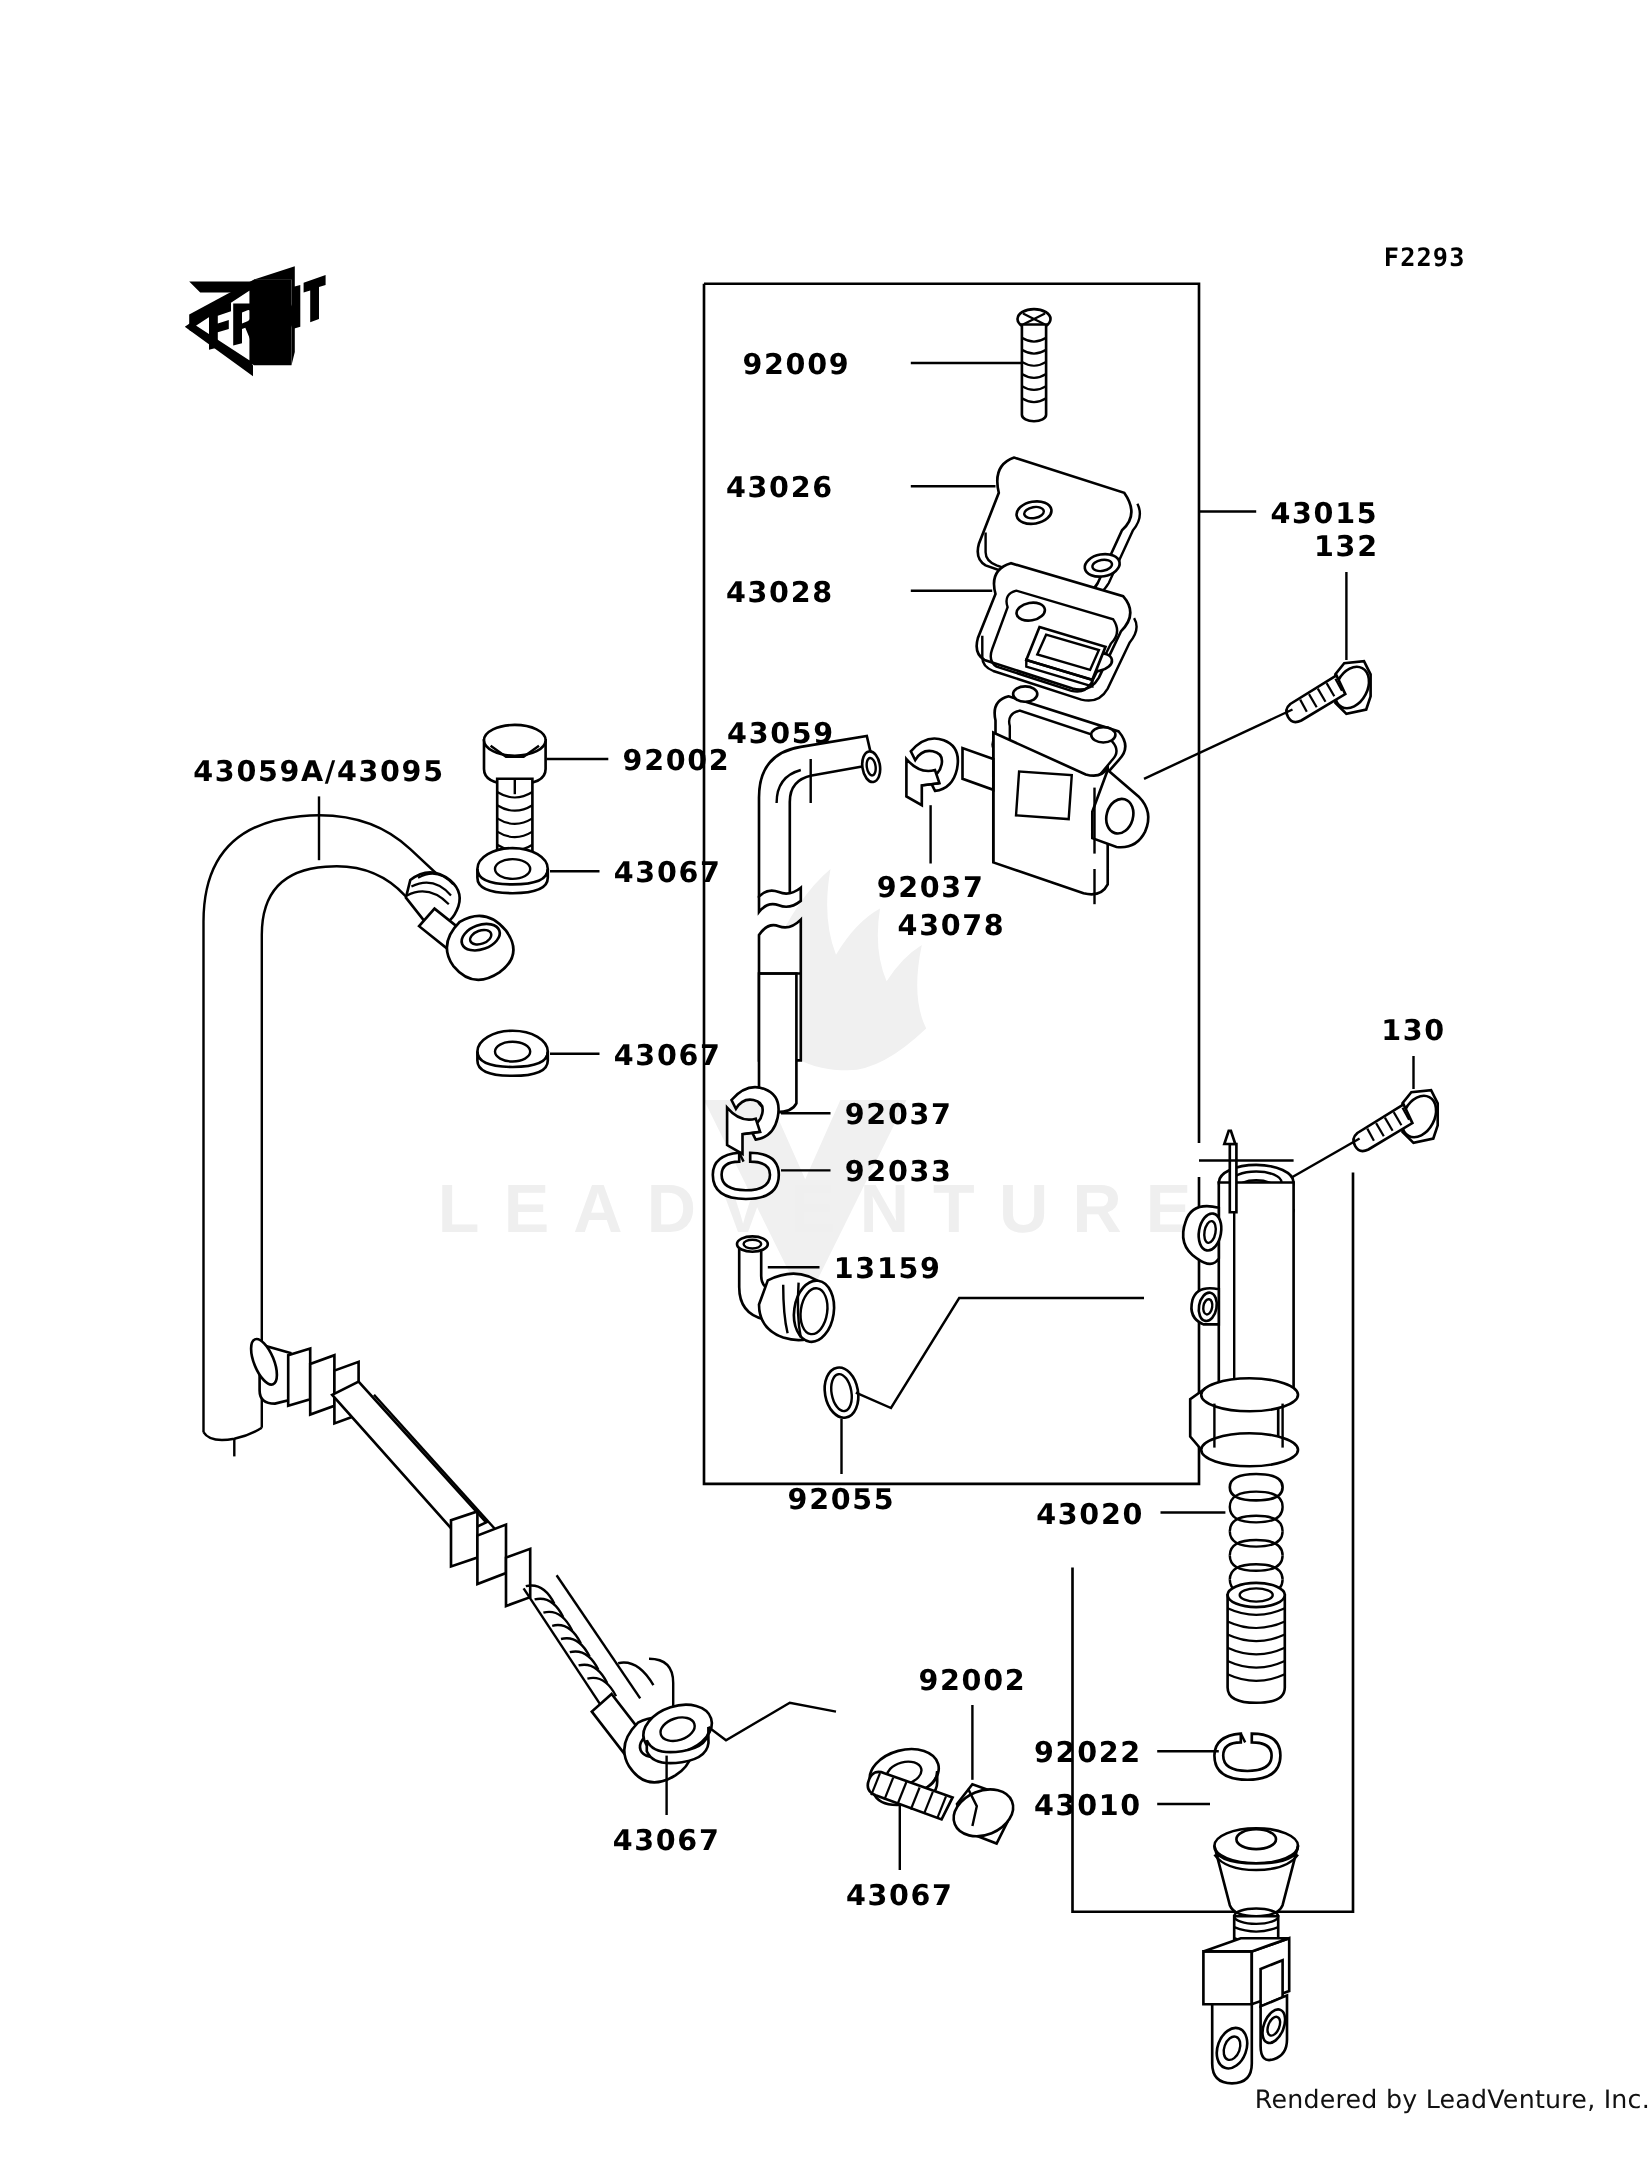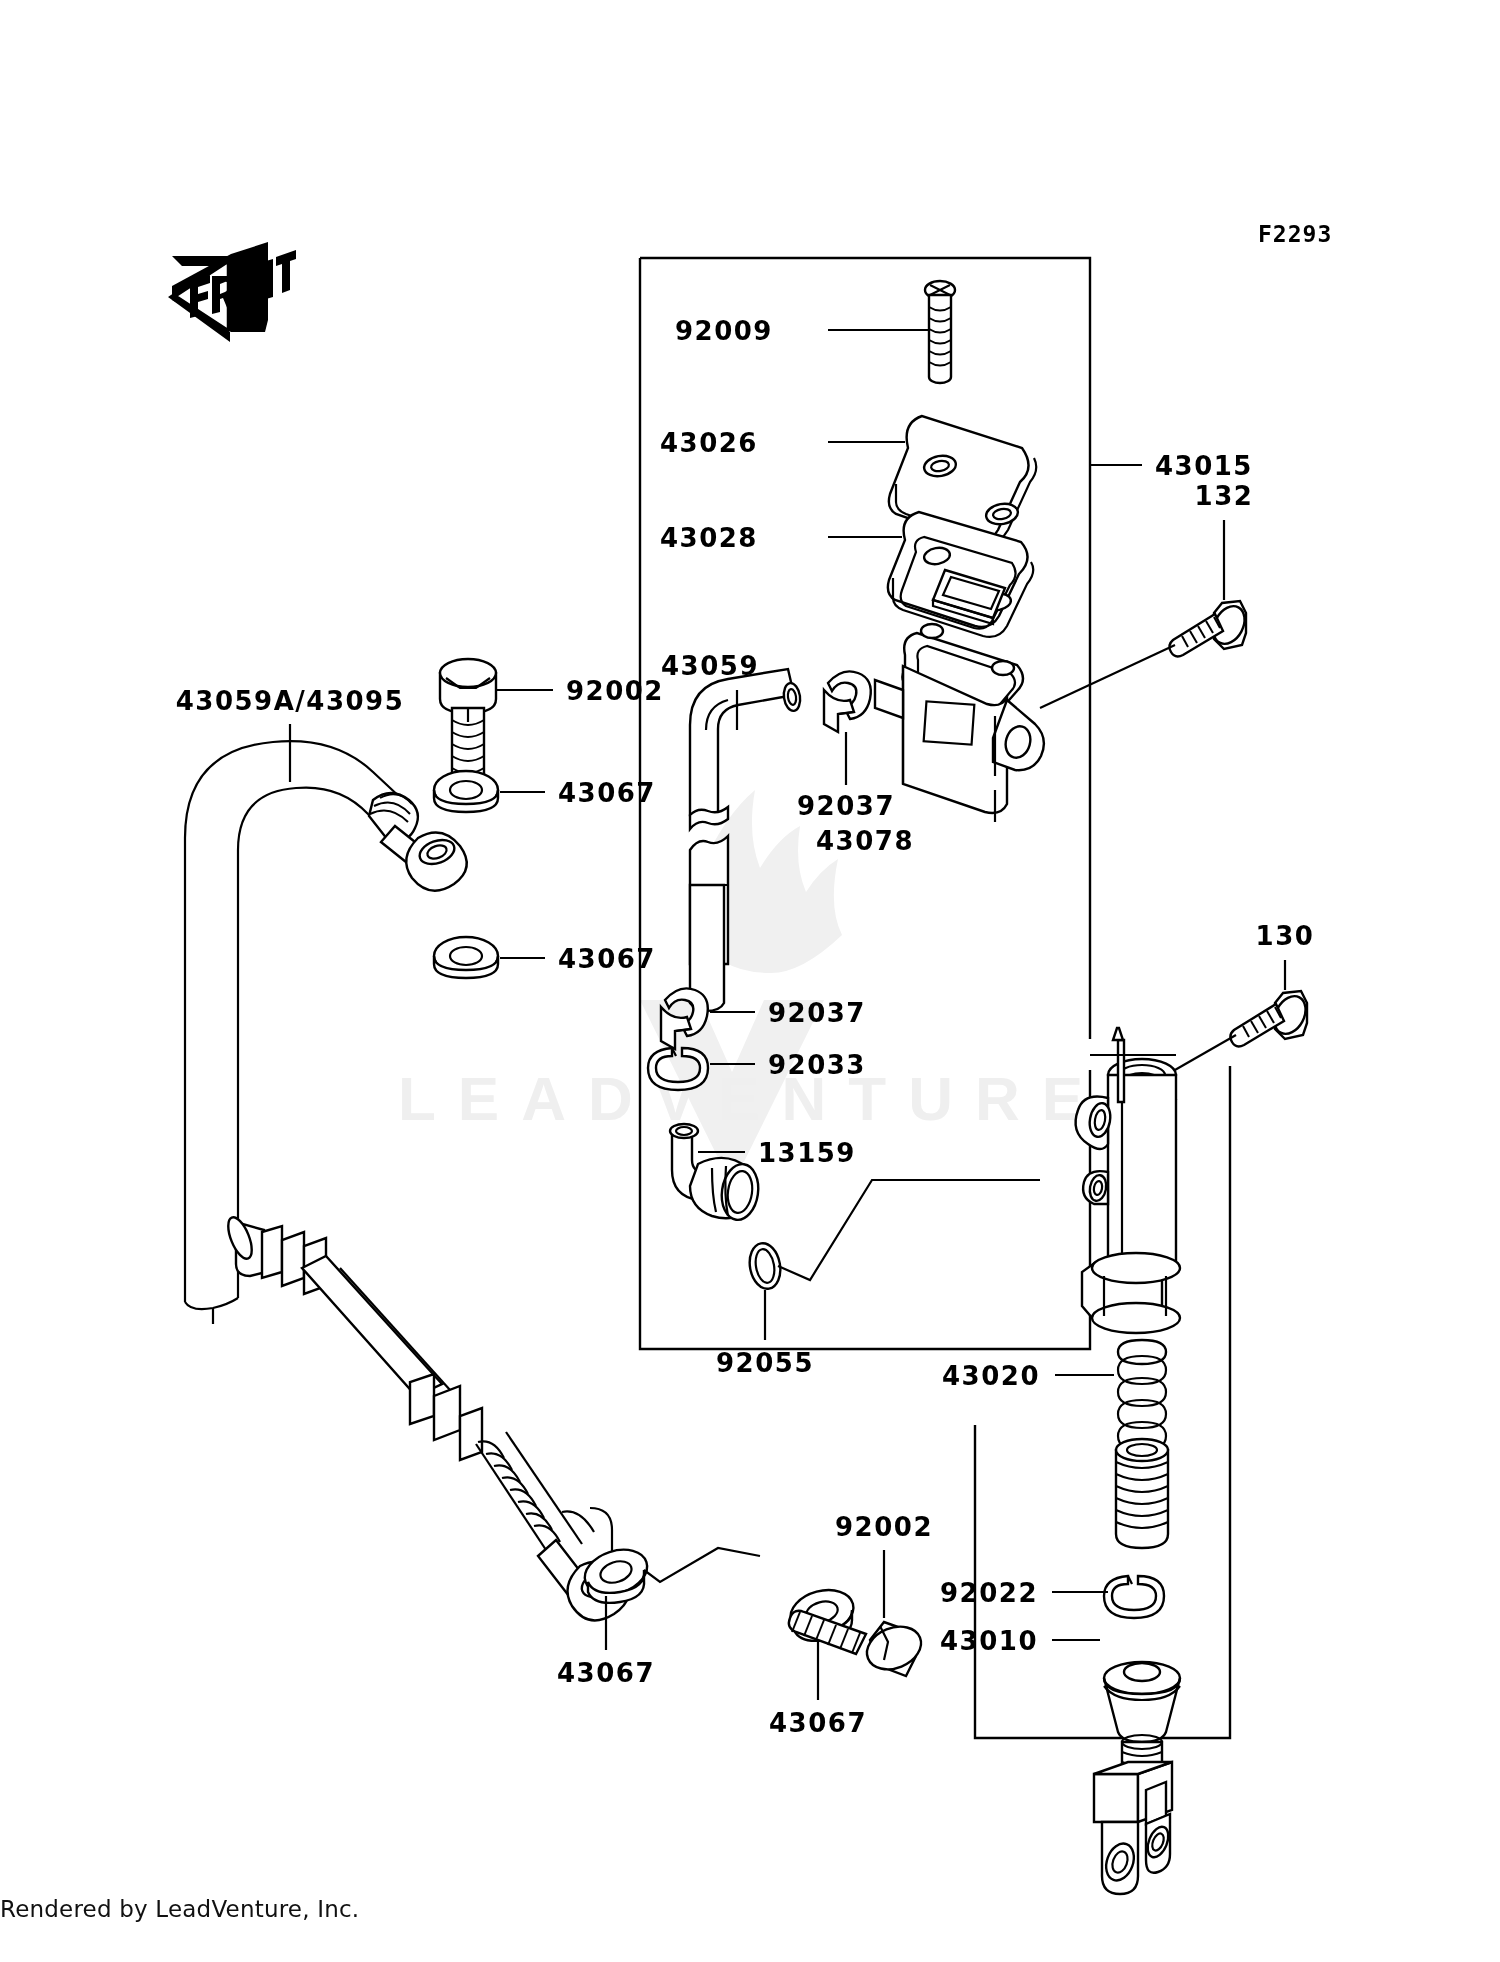--- a/index.html
+++ b/index.html
@@ -8,21 +8,21 @@
   svg#dwg{position:absolute;left:0;top:0;width:1500px;height:1962px;}
   .ln{stroke:#000;stroke-width:2.2;fill:none;}
   .ln-thin{stroke:#000;stroke-width:2;fill:none;}
   .box{stroke:#000;stroke-width:2.4;fill:none;}
   .part{stroke:#000;stroke-width:2.4;fill:#ffffff;}
   .part-nf{stroke:#000;stroke-width:2.2;fill:none;}
   .lbl{font-family:"DejaVu Sans",sans-serif;font-weight:bold;font-size:26px;letter-spacing:1.5px;fill:#000;}
   .lbl-code{font-family:"DejaVu Sans Mono",monospace;font-weight:bold;font-size:23px;letter-spacing:1px;fill:#000;}
   .wm{font-family:"Liberation Sans",sans-serif;font-weight:bold;font-size:62px;letter-spacing:22px;fill:#efefef;}
   .wmglyph{fill:#f0f0f0;}
-  #footer{position:absolute;left:0;right:0;top:1896px;text-align:left;
+  #footer{position:absolute;left:0;right:0;top:1896px;text-align:right;
           font-family:"DejaVu Sans",sans-serif;font-size:23px;color:#111;letter-spacing:.2px;}
   .solid{fill:#000;}
 </style>
 </head>
 <body>
 
 <div id="sheet">
 
   <svg id="dwg" viewBox="0 0 1500 1962">
 

